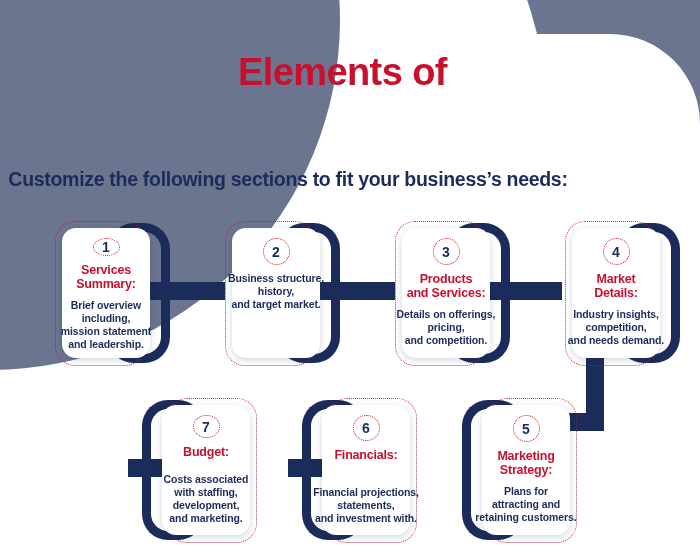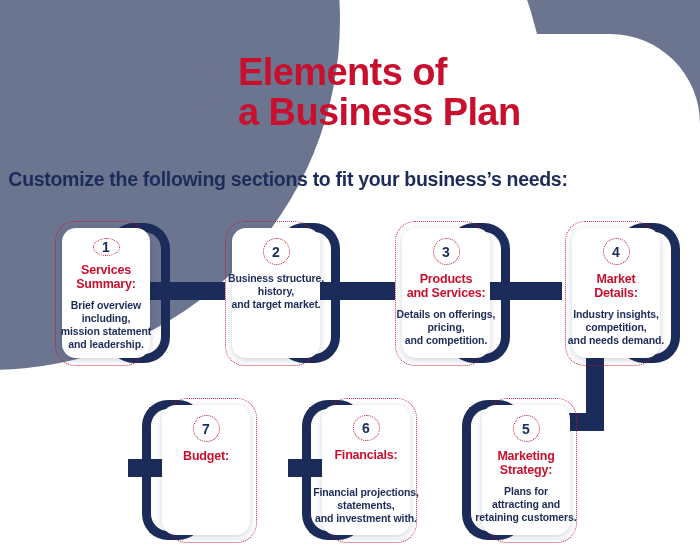--- a/index.html
+++ b/index.html
@@ -116,21 +116,20 @@
   <div class="bg-slate"></div>
   <div class="bg-panel"></div>
   <div class="bg-arc"></div>
   <div class="bg-slate-corner"></div>
 
   <div class="header">
     <div class="title-row">
       <div class="title-num">7</div>
       <div class="title-words">
         <div>Elements of</div>
-        <div>a Business Plan</div>
       </div>
     </div>
     <div class="subtitle">Customize the following sections to fit your business’s needs:</div>
   </div>
 
   <div class="conn" style="left:150px;top:282px;width:75px;height:18px;"></div>
   <div class="conn" style="left:320px;top:282px;width:75px;height:18px;"></div>
   <div class="conn" style="left:490px;top:282px;width:72px;height:18px;"></div>
 
   <div class="conn" style="left:586px;top:355px;width:18px;height:76px;"></div>
@@ -225,15 +224,21 @@
     </div>
   </div>
 
   <div class="bracket left-open" style="left:142px;top:400px;width:62px;height:140px;"></div>
   <div class="dotted-frame" style="left:167px;top:398px;width:90px;height:145px;"></div>
   <div class="card" style="left:162px;top:405px;width:88px;height:130px;">
     <div class="num-circle">7</div>
     <div class="card-head">
       <div>Budget:</div>
     </div>
+    <div class="card-body" style="margin-top:6px;">
+      <div>Costs associated</div>
+      <div>with staffing,</div>
+      <div>development,</div>
+      <div>and marketing.</div>
+    </div>
   </div>
 
 </div>
 
 </body></html>

